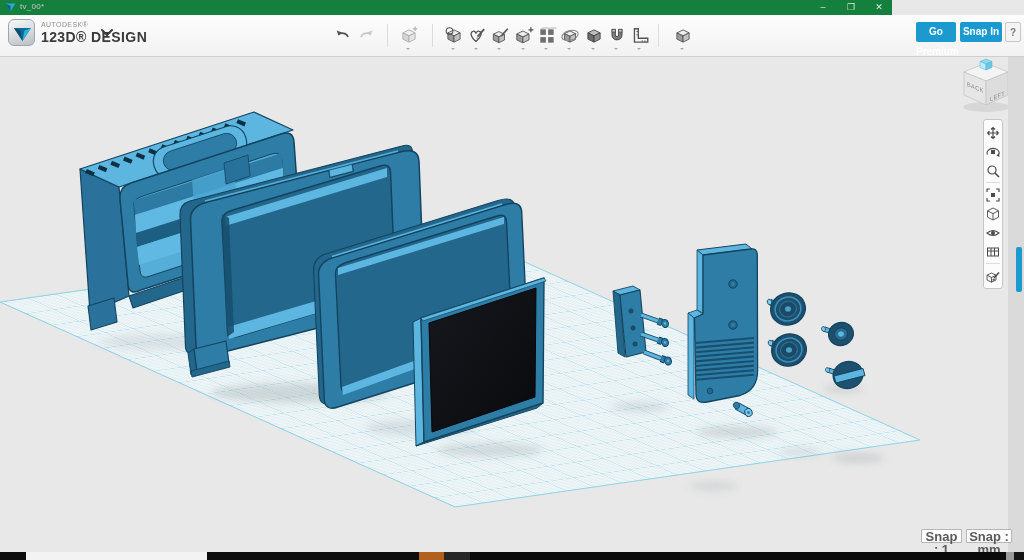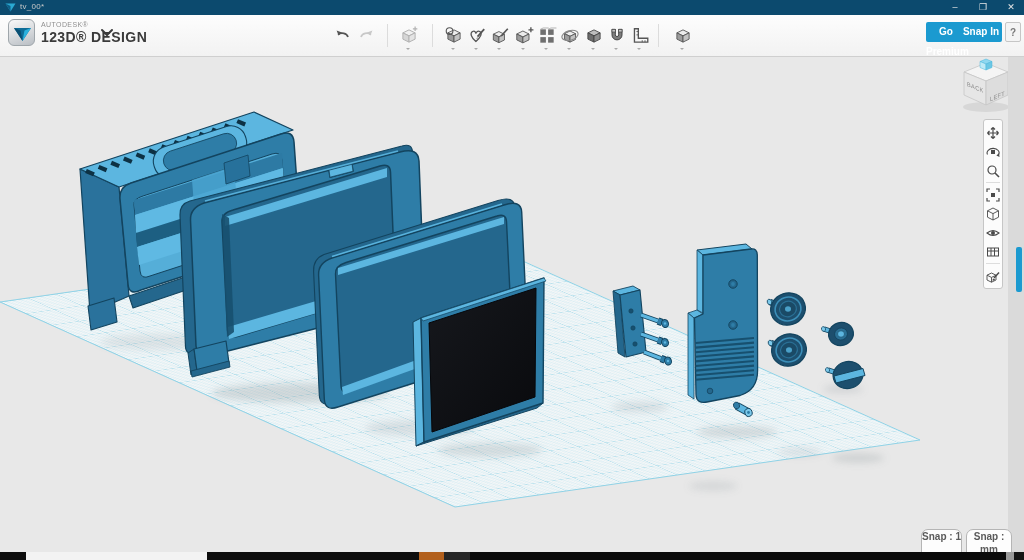--- a/index.html
+++ b/index.html
@@ -1,54 +1,54 @@
 <!DOCTYPE html>
 <html style="--c-accent: #1b9ad0; --c-canvas: #e8e8e8; --c-plane: #f3f6f7; --c-grid-minor: #b7e2ef; --c-grid-major: #8fd2e6; --c-part-mid: #2e7da7; --c-part-light: #5cb6e0; --c-part-lighter: #7ccaec; --c-part-dark: #24678d; --c-part-deep: #17506f; --c-part-navy: #1d4f6e; --c-outline: #13445f; --c-screen-black: #0e0f12;"><head>
 <meta charset="utf-8">
 <style>
   html,body{margin:0;padding:0;width:1024px;height:560px;overflow:hidden;
     font-family:"Liberation Sans",sans-serif;background:#e8e8e8;position:relative}
   *{box-sizing:border-box}
   
-  .titlebar{position:absolute;left:0;top:0;width:1024px;height:15px;background:#0c4a6e;z-index:30}
+  .titlebar{position:absolute;left:0;top:0;width:892px;height:15px;background:#15803d;z-index:30}
   .titlebar .tlogo{position:absolute;left:5px;top:2px;width:11px;height:11px}
   .titlebar .ttitle{position:absolute;left:20px;top:2px;font-size:8px;color:#c9c9c9;letter-spacing:.3px}
   .winbtn{position:absolute;top:0;height:15px;width:22px;color:#e6e6e6;font-size:9px;line-height:15px;text-align:center;cursor:default}
   .winbtn.min{right:58px}.winbtn.max{right:30px}.winbtn.close{right:2px}
   
   .toolbar{position:absolute;left:0;top:15px;width:1024px;height:42px;z-index:29;
     background:linear-gradient(#fdfdfd,#f2f2f2);border-bottom:1px solid #cfcfcf}
   .applogo{position:absolute;left:8px;top:4px;width:27px;height:27px;border-radius:6px;
     background:linear-gradient(160deg,#fafafa,#b9bec4);border:1px solid #9fa6ab}
   .applogo svg{position:absolute;left:1px;top:1px}
   .brand{position:absolute;left:41px;top:6px;line-height:1.15}
   .brand .b1{font-size:7px;color:#8f8f8f;letter-spacing:.4px}
   .brand .b2{font-size:14px;color:#3a3a3a;font-weight:bold;letter-spacing:.4px}
   .brand-chevron{position:absolute;left:100px;top:13px;width:14px;height:10px;cursor:pointer}
   .tsep{position:absolute;top:9px;width:1px;height:23px;background:#dcdcdc}
   .tool-btn{position:absolute;top:11px;width:21px;height:24px;cursor:pointer}
   .tool-btn .caret{position:absolute;left:7px;bottom:-2px;width:0;height:0;
     border:2.5px solid transparent;border-top-color:#a9a9a9}
   .tb-right{position:absolute;top:7px;height:20px;border-radius:2px;color:#fff;
     font-size:10px;font-weight:bold;text-align:center;line-height:20px;cursor:pointer}
-  .gp{right:58px;width:40px;background:var(--c-accent)}
+  .gp{right:68px;width:40px;background:var(--c-accent)}
   .si{right:22px;width:42px;background:var(--c-accent)}
   .help{right:3px;width:16px;background:#f4f4f4;border:1px solid #c6c6c6;color:#7a7a7a;font-weight:bold}
   
   .viewport{position:absolute;left:0;top:57px;width:1024px;height:495px;background:var(--c-canvas);overflow:hidden}
   .scene{position:absolute;left:0;top:-57px;width:1024px;height:560px}
   .gutter{position:absolute;right:0;top:0;width:16px;height:495px;background:#dadada}
   .vthumb{position:absolute;right:2px;top:190px;width:6px;height:45px;background:var(--c-accent);border-radius:2px;cursor:pointer}
   .viewcube{position:absolute;left:956px;top:1px;width:62px;height:56px;cursor:pointer}
   .navpanel{position:absolute;left:983px;top:62px;width:20px;padding:3px 0;background:#fcfcfc;
     border:1px solid #c6c6c6;border-radius:3px;display:flex;flex-direction:column;align-items:center}
   .navpanel .nbtn{width:18px;height:19px;display:flex;align-items:center;justify-content:center;cursor:pointer}
   .navpanel .nsep{width:14px;height:1px;background:#ddd;margin:2px 0}
-  .statusfield{position:absolute;height:32px;background:#fdfdfd;border:1px solid #b5b5b5;border-radius:7px;
-    font-size:10px;font-weight:bold;color:#5a5a5a;text-align:center;line-height:13px;cursor:pointer}
+  .statusfield{position:absolute;height:14px;background:#fdfdfd;border:1px solid #b5b5b5;border-radius:1px;
+    font-size:13px;font-weight:bold;color:#5a5a5a;text-align:center;line-height:13px;cursor:pointer}
   .snapf{left:921px;top:472px;width:41px}
   .unitsf{left:966px;top:472px;width:46px}
   
   .taskbar{position:absolute;left:0;top:552px;width:1024px;height:8px;background:#0a0a0a}
   .taskbar .seg{position:absolute;top:0;height:8px}
 </style>
 </head>
 <body>
 
 <div class="titlebar">

